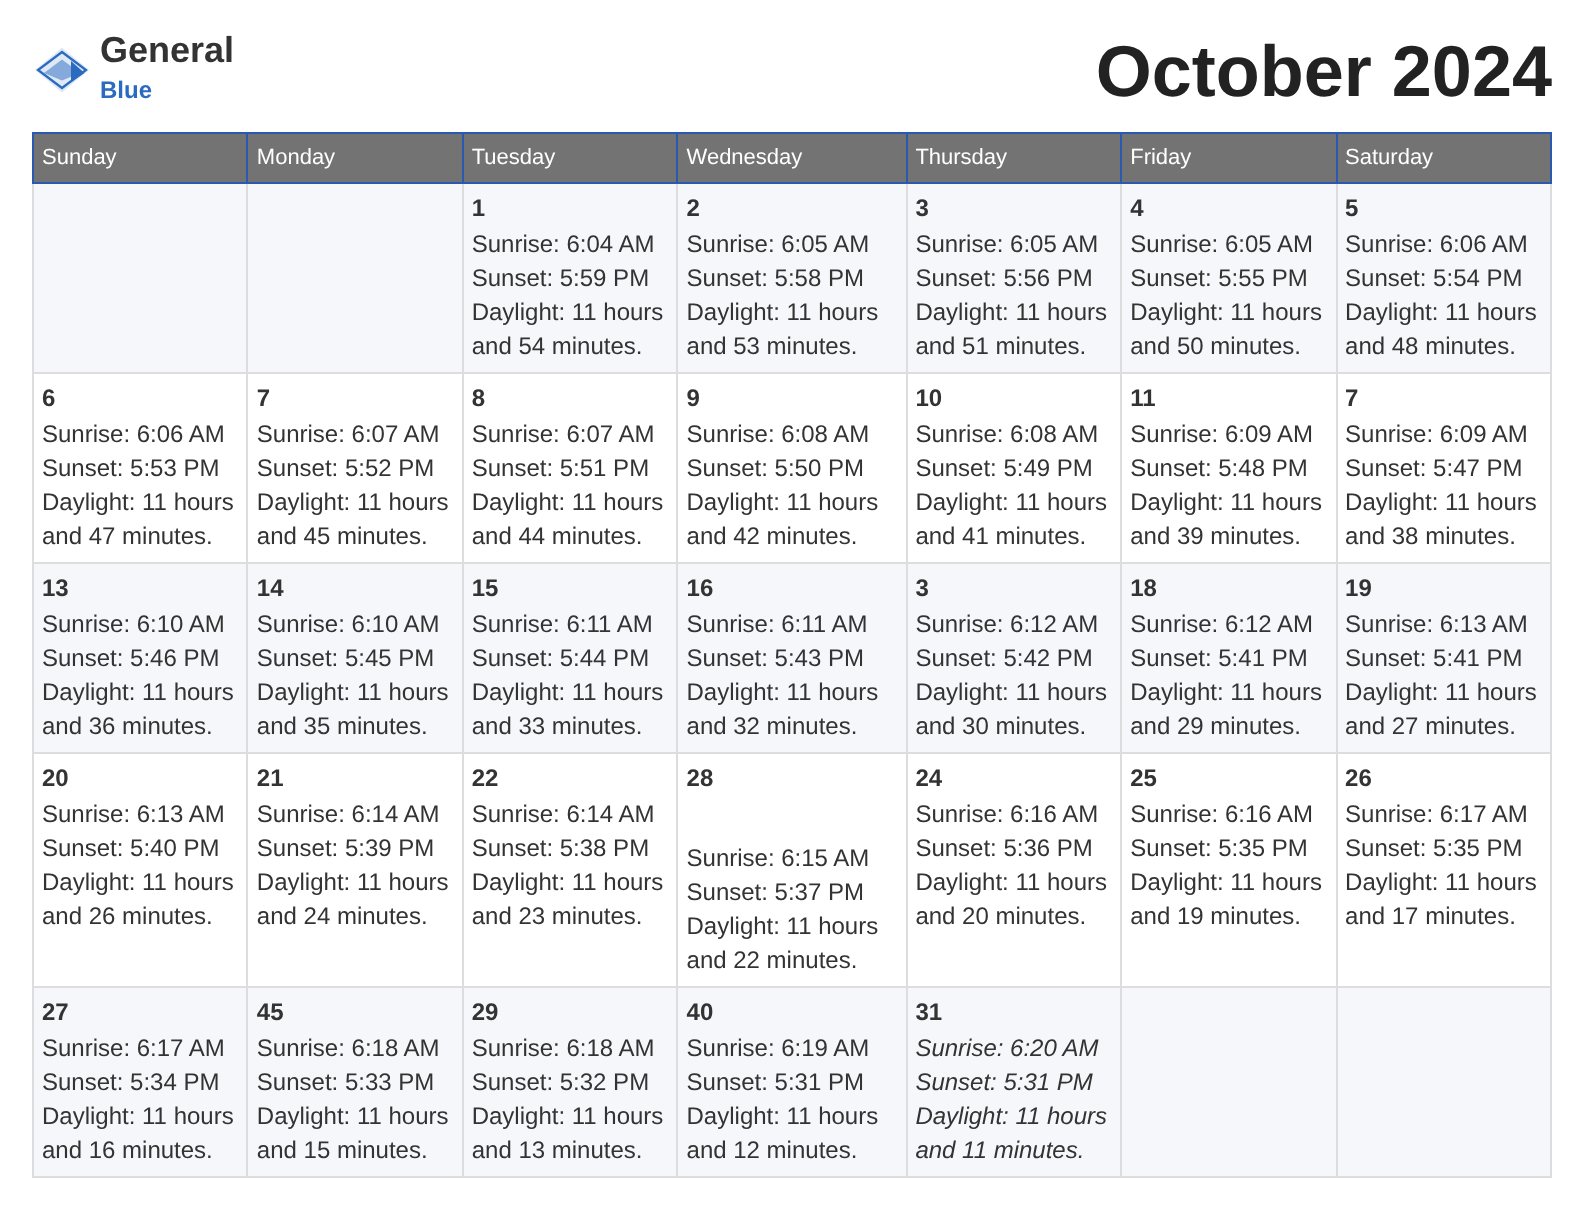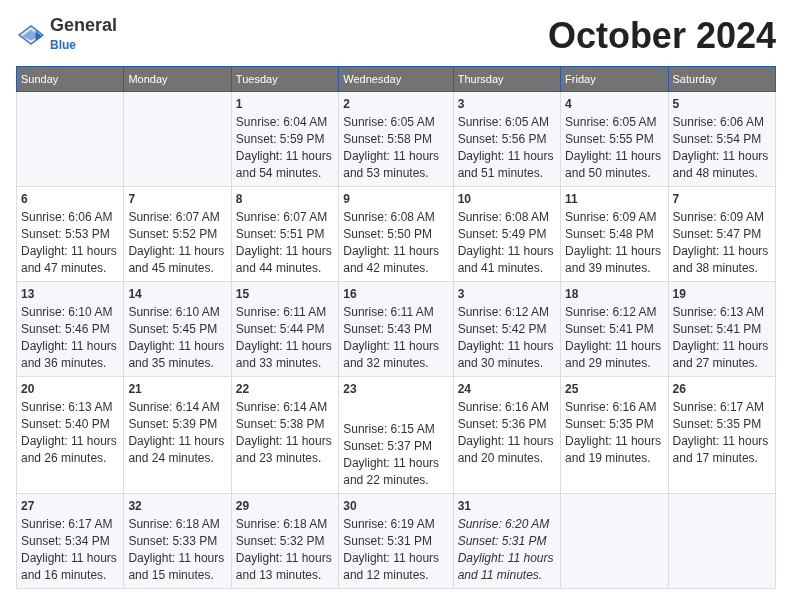--- a/index.html
+++ b/index.html
@@ -264,21 +264,21 @@
 Sunset: 5:39 PM
 Daylight: 11 hours and 24 minutes.</div>
         </td>
         <td>
           <span class="day-num">22</span>
           <div class="day-info" style="white-space: pre-line;">Sunrise: 6:14 AM
 Sunset: 5:38 PM
 Daylight: 11 hours and 23 minutes.</div>
         </td>
         <td>
-          <span class="day-num">23</span>
+          <span class="day-num">28</span>
           <div class="day-info" style="white-space: pre-line; margin-top: 24px;">Sunrise: 6:15 AM
 Sunset: 5:37 PM
 Daylight: 11 hours and 22 minutes.</div>
         </td>
         <td>
           <span class="day-num">24</span>
           <div class="day-info" style="white-space: pre-line;">Sunrise: 6:16 AM
 Sunset: 5:36 PM
 Daylight: 11 hours and 20 minutes.</div>
         </td>
@@ -296,33 +296,33 @@
         </td>
       </tr>
       <tr>
         <td>
           <span class="day-num">27</span>
           <div class="day-info" style="white-space: pre-line;">Sunrise: 6:17 AM
 Sunset: 5:34 PM
 Daylight: 11 hours and 16 minutes.</div>
         </td>
         <td>
-          <span class="day-num">32</span>
+          <span class="day-num">45</span>
           <div class="day-info" style="white-space: pre-line;">Sunrise: 6:18 AM
 Sunset: 5:33 PM
 Daylight: 11 hours and 15 minutes.</div>
         </td>
         <td>
           <span class="day-num">29</span>
           <div class="day-info" style="white-space: pre-line;">Sunrise: 6:18 AM
 Sunset: 5:32 PM
 Daylight: 11 hours and 13 minutes.</div>
         </td>
         <td>
-          <span class="day-num">30</span>
+          <span class="day-num">40</span>
           <div class="day-info" style="white-space: pre-line;">Sunrise: 6:19 AM
 Sunset: 5:31 PM
 Daylight: 11 hours and 12 minutes.</div>
         </td>
         <td>
           <span class="day-num">31</span>
           <div class="day-info" style="white-space: pre-line; font-style: italic;">Sunrise: 6:20 AM
 Sunset: 5:31 PM
 Daylight: 11 hours and 11 minutes.</div>
         </td>

